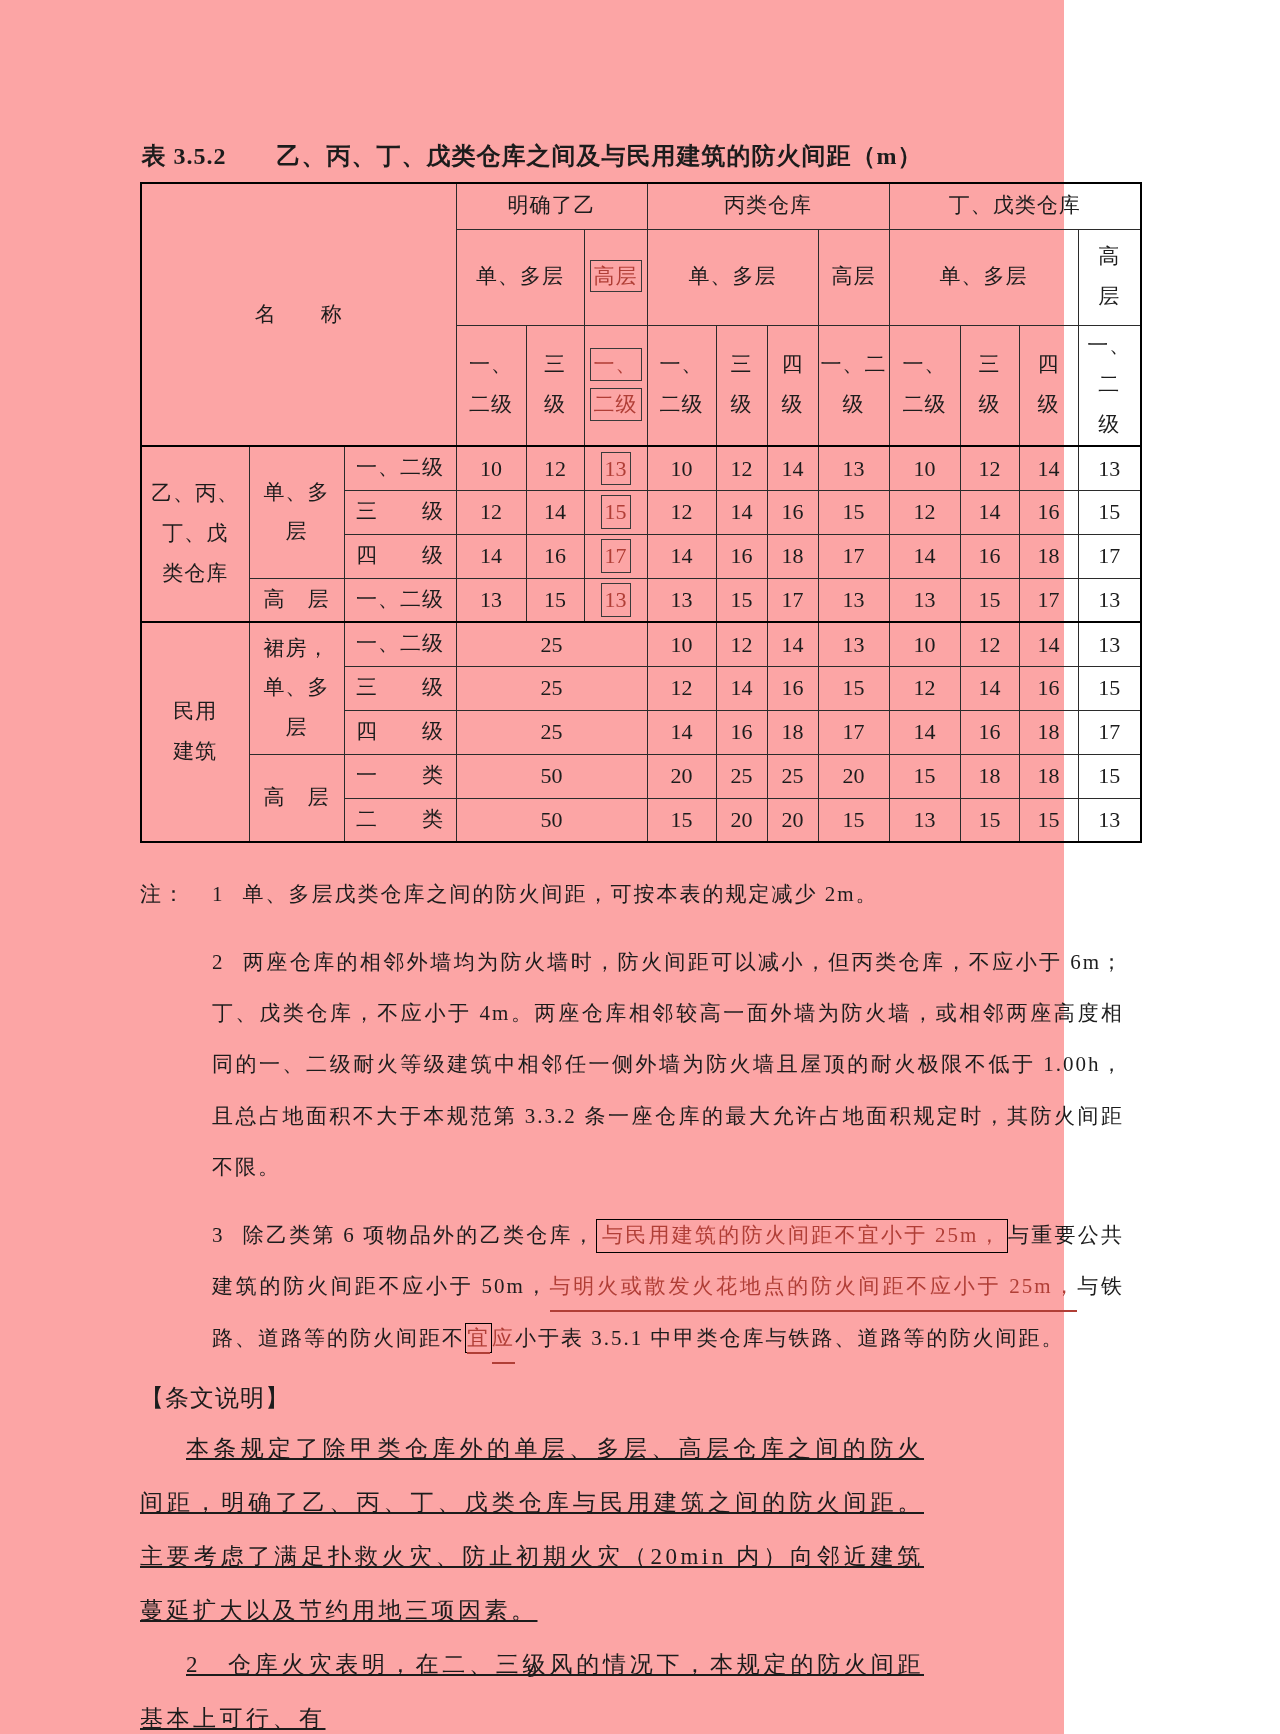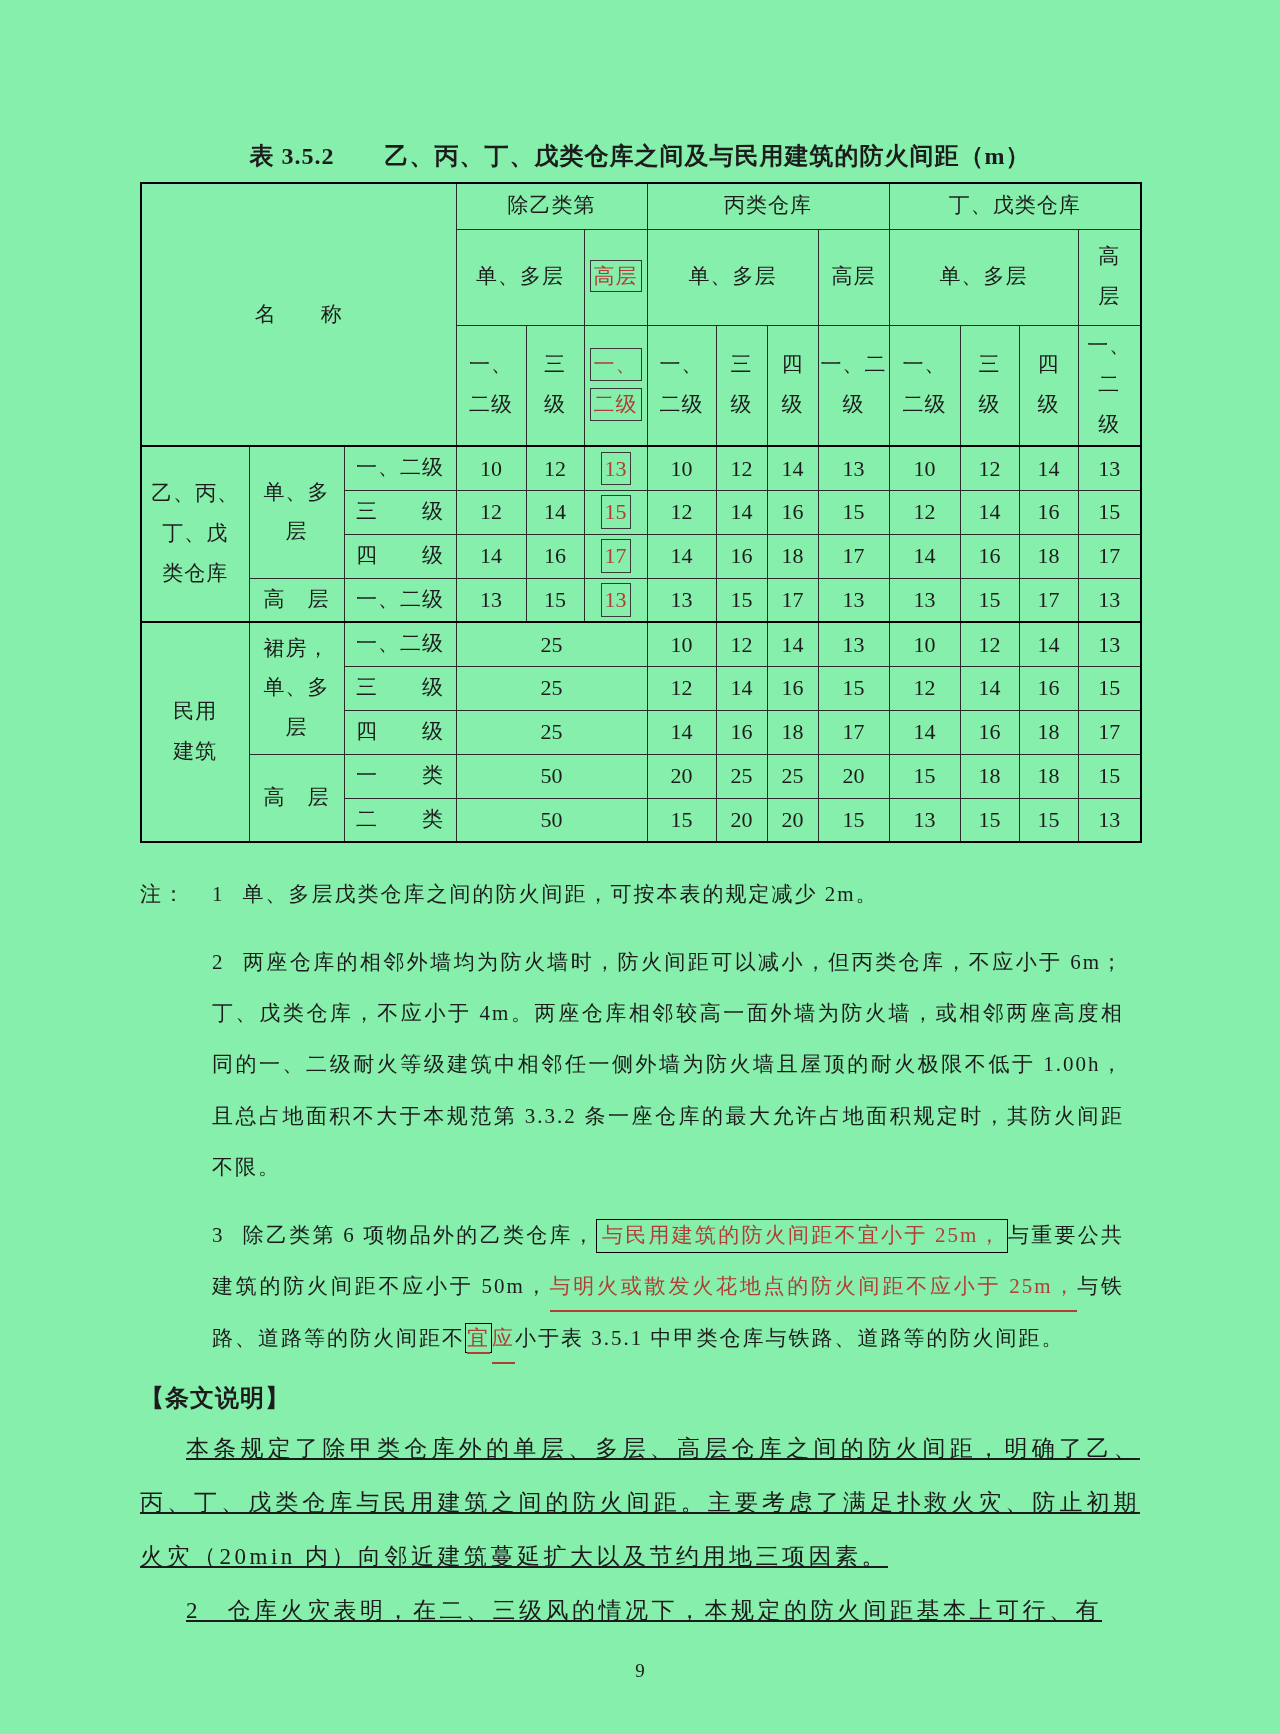--- a/index.html
+++ b/index.html
@@ -4,23 +4,23 @@
 <style>
   * { box-sizing: border-box; }
   html, body { margin: 0; padding: 0; background: #ffffff; }
   body {
     width: 1280px; height: 1734px; overflow: hidden;
     font-family: "Liberation Serif", "DejaVu Serif", serif;
     color: #1c1c1c;
   }
   .page {
     position: relative;
-    width: 1280px; height: 1734px;
+    width: 1064px; height: 1734px;
     padding: 140px 140px 0 140px;
-    background: #86efac;
+    background: #fca5a5;
   }
   .doc-title {
     font-size: 24px; font-weight: bold; text-align: center;
     letter-spacing: 1px; margin: 0 0 10px 0; white-space: nowrap;
   }
   table.fire-table {
     border-collapse: collapse; table-layout: fixed;
     width: 1000px; border: 2px solid #000;
   }
   table.fire-table td {
@@ -51,21 +51,21 @@
   .seg-redline {
     color: #b03e36; border-bottom: 2px solid #b03e36;
     padding-bottom: 12px;
   }
   .seg-charbox {
     color: #b03e36; border: 1.5px solid #000;
     padding: 1px 1px 0 1px; display: inline-block; line-height: 1.3;
   }
   .seg-charbox-inner { border-bottom: 2px solid #b03e36; padding-bottom: 2px; }
   .section-heading {
-    font-weight: bold; font-size: 24px; letter-spacing: 1px;
+    font-weight: normal; font-size: 24px; letter-spacing: 1px;
     margin: 18px 0 8px 0;
   }
   .commentary p {
     margin: 0; font-size: 23px; line-height: 2.35;
     letter-spacing: 3.5px; text-indent: 2em; text-align: justify; text-decoration: underline;
   }
   .page-num {
     position: absolute; left: 0; right: 0; top: 1660px;
     text-align: center; font-size: 19px; letter-spacing: 0;
   }
@@ -90,21 +90,21 @@
         <col style="width: 51px;">
         <col style="width: 71px;">
         <col style="width: 71px;">
         <col style="width: 59px;">
         <col style="width: 59px;">
         <col style="width: 63px;">
       </colgroup>
     <tbody>
         <tr style="height: 46px;">
           <td colspan="3" rowspan="3">名　　称</td>
-          <td colspan="3">除乙类第</td>
+          <td colspan="3">明确了乙</td>
           <td colspan="4">丙类仓库</td>
           <td colspan="4">丁、戊类仓库</td>
         </tr>
         <tr style="height: 96px;">
           <td colspan="2">单、多层</td>
           <td><span class="boxline">高层</span></td>
           <td colspan="3">单、多层</td>
           <td>高层</td>
           <td colspan="3">单、多层</td>
           <td>高

